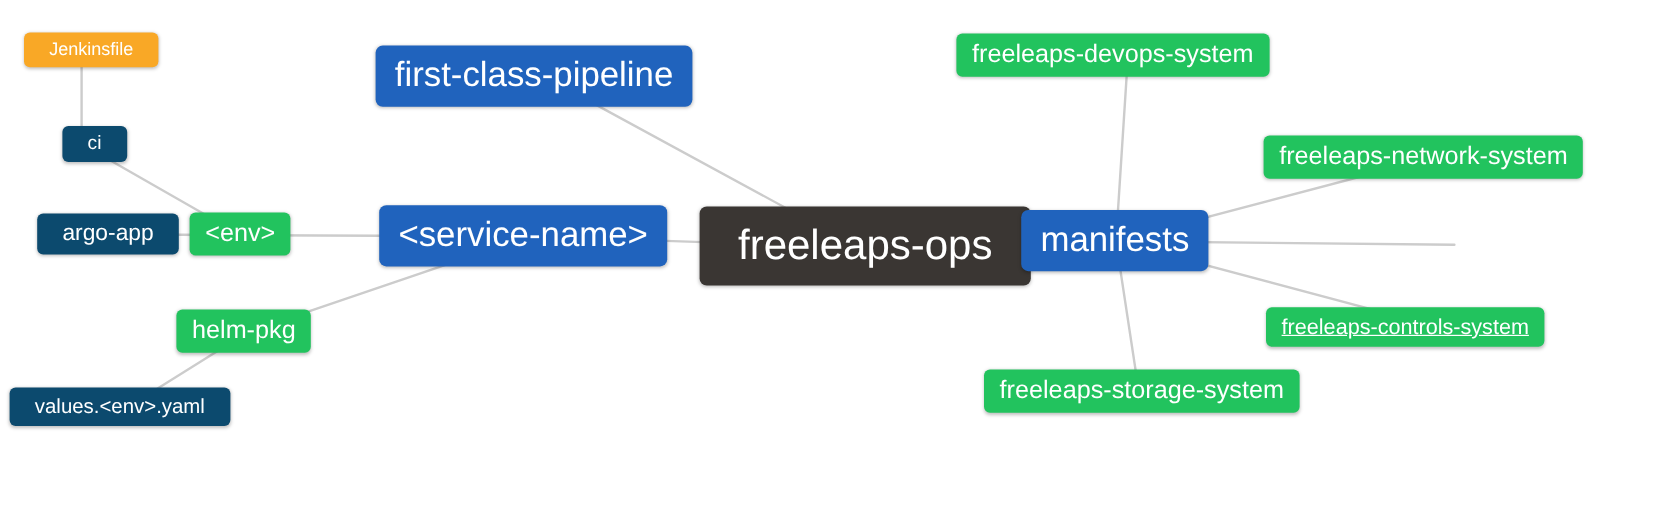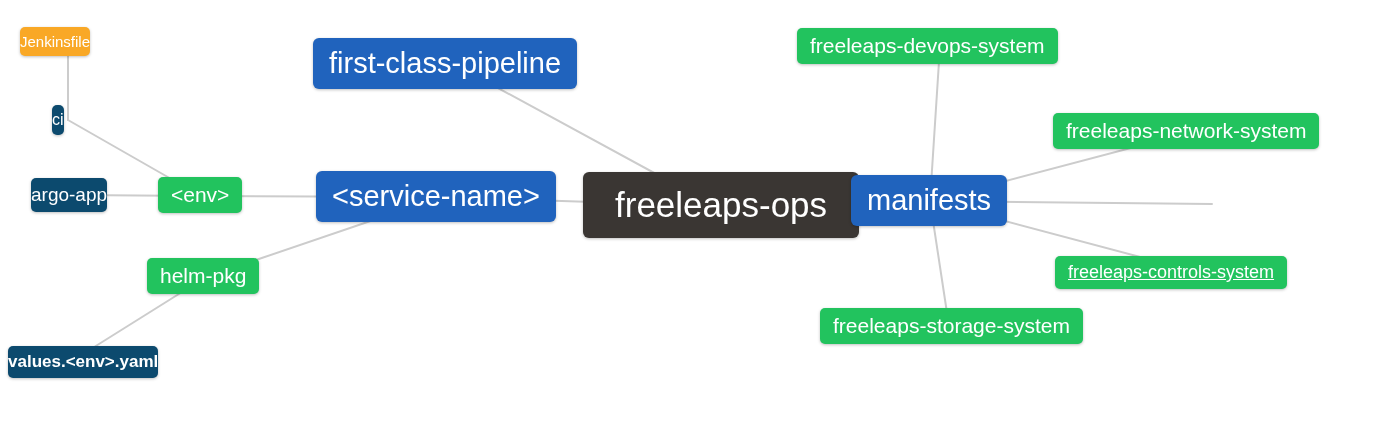--- a/index.html
+++ b/index.html
@@ -31,21 +31,21 @@
     white-space: nowrap;
     border-radius: 6px;
     box-shadow: 0 1px 3px rgba(0,0,0,0.25);
     cursor: default;
   }
   .bg-root   { background: #3a3633; }
   .bg-blue   { background: #2063bd; }
   .bg-green  { background: #22c35e; }
   .bg-orange { background: #0c4a6e; }
   .bg-amber  { background: #f9a826; }
-  .pad-s    { padding: 6px 0; border-radius: 5px; }
+  .pad-s    { padding: 6px 21px; border-radius: 5px; }
   .pad-m    { padding: 6px 13px; border-radius: 5px; }
   .pad-l    { padding: 9px 16px; }
   .pad-root { padding: 13px 32px; }
 </style>
 </head>
 <body>
 
 <div class="canvas">
 
   <svg class="edges" width="1390" height="421">
@@ -63,21 +63,21 @@
     <line x1="930" y1="201" x2="1212" y2="204"></line>
     <line x1="930" y1="201" x2="1204" y2="274"></line>
     <line x1="930" y1="201" x2="949" y2="326"></line>
   </svg>
 
   <div class="node bg-amber pad-s" style="left:20px;  top:27px;  font-size:15px;">Jenkinsfile</div>
   <div class="node bg-orange pad-s" style="left:52px;  top:105px; font-size:16px;">ci</div>
   <div class="node bg-orange pad-s" style="left:31px;  top:178px; font-size:19px;">argo-app</div>
   <div class="node bg-green pad-m" style="left:158px; top:177px; font-size:21px;">&lt;env&gt;</div>
   <div class="node bg-green pad-m" style="left:147px; top:258px; font-size:21px;">helm-pkg</div>
-  <div class="node bg-orange pad-s" style="left:8px;   top:346px; font-size:17px;font-weight:bold;">values.&lt;env&gt;.yaml</div>
+  <div class="node bg-orange pad-s" style="left:8px;   top:323px; font-size:17px;">values.&lt;env&gt;.yaml</div>
   <div class="node bg-blue pad-l" style="left:313px; top:38px;  font-size:29px;">first-class-pipeline</div>
   <div class="node bg-blue pad-l" style="left:316px; top:171px; font-size:29px;">&lt;service-name&gt;</div>
   <div class="node bg-root pad-root" style="left:583px; top:172px; font-size:35px;">freeleaps-ops</div>
   <div class="node bg-blue pad-l" style="left:851px; top:175px; font-size:29px;">manifests</div>
   <div class="node bg-green pad-m" style="left:797px;  top:28px;  font-size:21px;">freeleaps-devops-system</div>
   <div class="node bg-green pad-m" style="left:1053px; top:113px; font-size:21px;">freeleaps-network-system</div>
   <div class="node bg-green pad-m" style="left:1055px; top:256px; font-size:18px;text-decoration:underline;">freeleaps-controls-system</div>
   <div class="node bg-green pad-m" style="left:820px;  top:308px; font-size:21px;">freeleaps-storage-system</div>
 
 </div>

